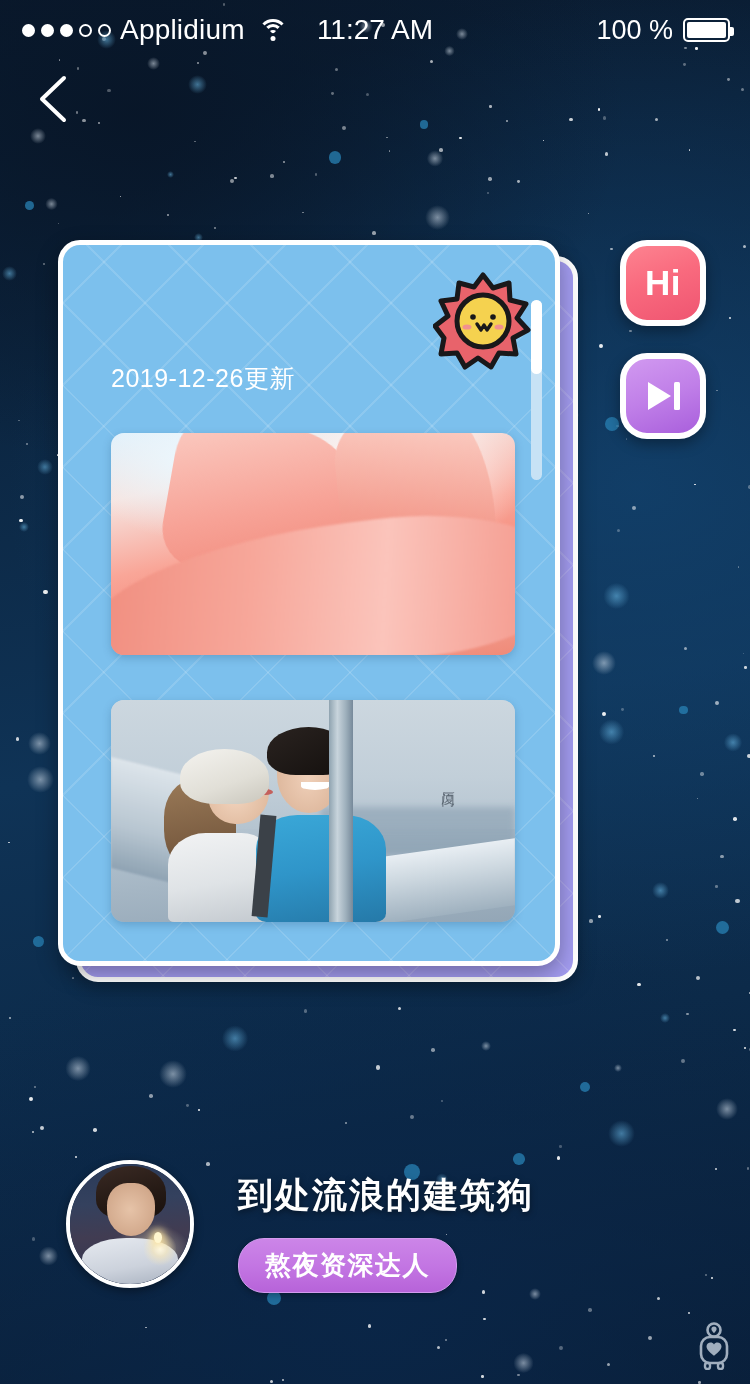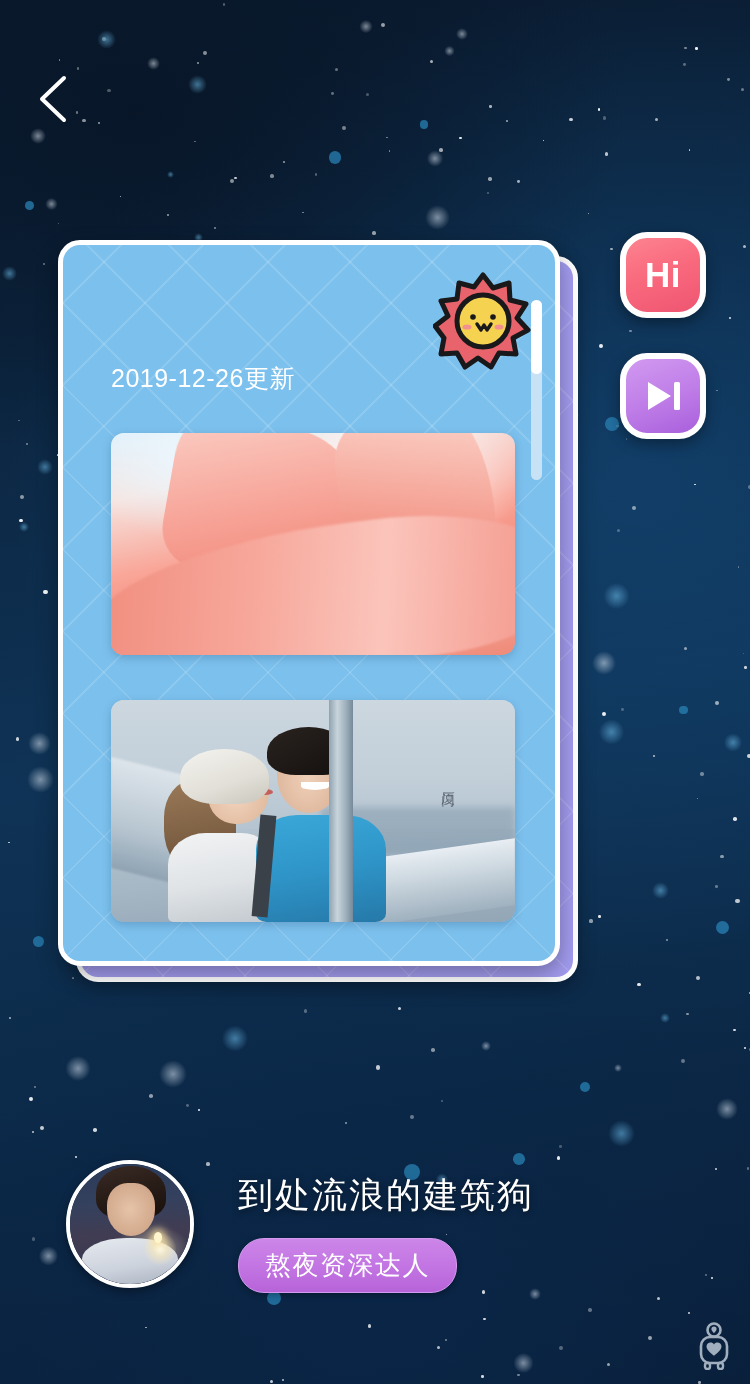--- a/index.html
+++ b/index.html
@@ -215,21 +215,21 @@
   }
 
   
   .side-btn {
     position: absolute; width: 86px; height: 86px; border-radius: 27px;
     border: 6px solid #ffffff; cursor: pointer;
     display: flex; align-items: center; justify-content: center;
     box-shadow: 0 5px 14px rgba(0,0,0,.35);
     z-index: 25;
   }
-  #btn-hi { left: 620px; top: 232px;
+  #btn-hi { left: 620px; top: 240px;
     background: linear-gradient(160deg, #fd8390 0%, #f96a7e 45%, #ef5571 100%); }
   #btn-hi span { color: #fff; font-size: 35px; font-weight: bold; letter-spacing: .5px; }
   #btn-next { left: 620px; top: 353px;
     background: linear-gradient(160deg, #d199f0 0%, #c07fe8 50%, #a95fdc 100%); }
 
   
   #charm { position: absolute; left: 649px; top: 563px; z-index: 25; }
   .meter {
     position: relative; width: 32px; height: 343px;
     background: #e8eef3; border-radius: 16px; overflow: hidden;
@@ -243,21 +243,21 @@
   .charm-label {
     position: absolute; left: -34px; top: 398px; width: 100px; text-align: center;
     color: #ffffff; font-size: 26px; font-weight: bold; letter-spacing: 1px;
     text-shadow:
       -2px -2px 0 #15293c, 2px -2px 0 #15293c, -2px 2px 0 #15293c, 2px 2px 0 #15293c,
       0 -2px 0 #15293c, 0 2px 0 #15293c, -2px 0 0 #15293c, 2px 0 0 #15293c;
     white-space: nowrap;
   }
 
   
-  #profile { position: absolute; left: 0; top: 1160px; width: 608px; height: 130px; z-index: 20; }
+  #profile { position: absolute; left: 0; top: 1160px; width: 608px; height: 130px; z-index: 20; font-weight: bold; }
   #avatar {
     position: absolute; left: 66px; top: 0; width: 128px; height: 128px;
     border-radius: 50%; border: 4px solid #ffffff; overflow: hidden;
     box-shadow: 0 3px 10px rgba(0,0,0,.4);
   }
   #avatar .av-img {
     position: absolute; inset: 0;
     background:
       radial-gradient(ellipse 60px 40px at 68% 72%, rgba(255,240,200,.55) 0%, rgba(255,240,200,0) 65%),
       linear-gradient(175deg, #2a3a58 0%, #34415e 32%, #413c52 58%, #2c3350 100%);
@@ -633,20 +633,45 @@
       <div class="dot" style="width: 11.6974px; height: 11.6974px; left: 513.072px; top: 1152.88px; background: rgba(40, 130, 180, 0.75);"></div>
       <div class="dot" style="width: 14.934px; height: 14.934px; left: 509.937px; top: 942.786px; background: rgba(40, 130, 180, 0.75);"></div>
       <div class="dot" style="width: 15.575px; height: 15.575px; left: 316.173px; top: 681.599px; background: rgba(40, 130, 180, 0.75);"></div>
       <div class="dot" style="width: 13.8451px; height: 13.8451px; left: 604.714px; top: 416.833px; background: rgba(40, 130, 180, 0.75);"></div>
       <div class="dot" style="width: 12.9243px; height: 12.9243px; left: 715.947px; top: 920.609px; background: rgba(40, 130, 180, 0.75);"></div>
       <div class="dot" style="width: 10.5531px; height: 10.5531px; left: 579.947px; top: 1081.82px; background: rgba(40, 130, 180, 0.75);"></div>
       <div class="dot" style="width: 14.0337px; height: 14.0337px; left: 267.141px; top: 1291.1px; background: rgba(40, 130, 180, 0.75);"></div>
       <div class="dot" style="width: 10.9957px; height: 10.9957px; left: 32.6185px; top: 935.738px; background: rgba(40, 130, 180, 0.75);"></div>
     </div>
 
+  <div id="statusbar">
+    <div class="sb-left">
+      <div class="sig" id="signal-dots">
+          <i></i>
+          <i></i>
+          <i></i>
+          <i class="hollow"></i>
+          <i class="hollow"></i>
+        </div>
+      <div class="carrier">Applidium</div>
+      <div class="wifi">
+        <span class="w1"></span>
+          <span class="w2"></span>
+          <span class="w3"></span>
+          <span class="wdot"></span>
+      </div>
+    </div>
+    <div class="sb-center">11:27 AM</div>
+    <div class="sb-right">
+      <span>100 %</span>
+      <span class="batt">
+          <i></i>
+        </span>
+    </div>
+  </div>
 
   <div id="back-btn">
     <svg width="66" height="70" viewBox="0 0 66 70">
       <polyline points="44,14 22,35 44,56" fill="none" stroke="#ffffff" stroke-width="4" stroke-linecap="round" stroke-linejoin="round"></polyline>
     </svg>
   </div>
 
   <div id="card-stack">
 
     <div class="card-back"></div>

